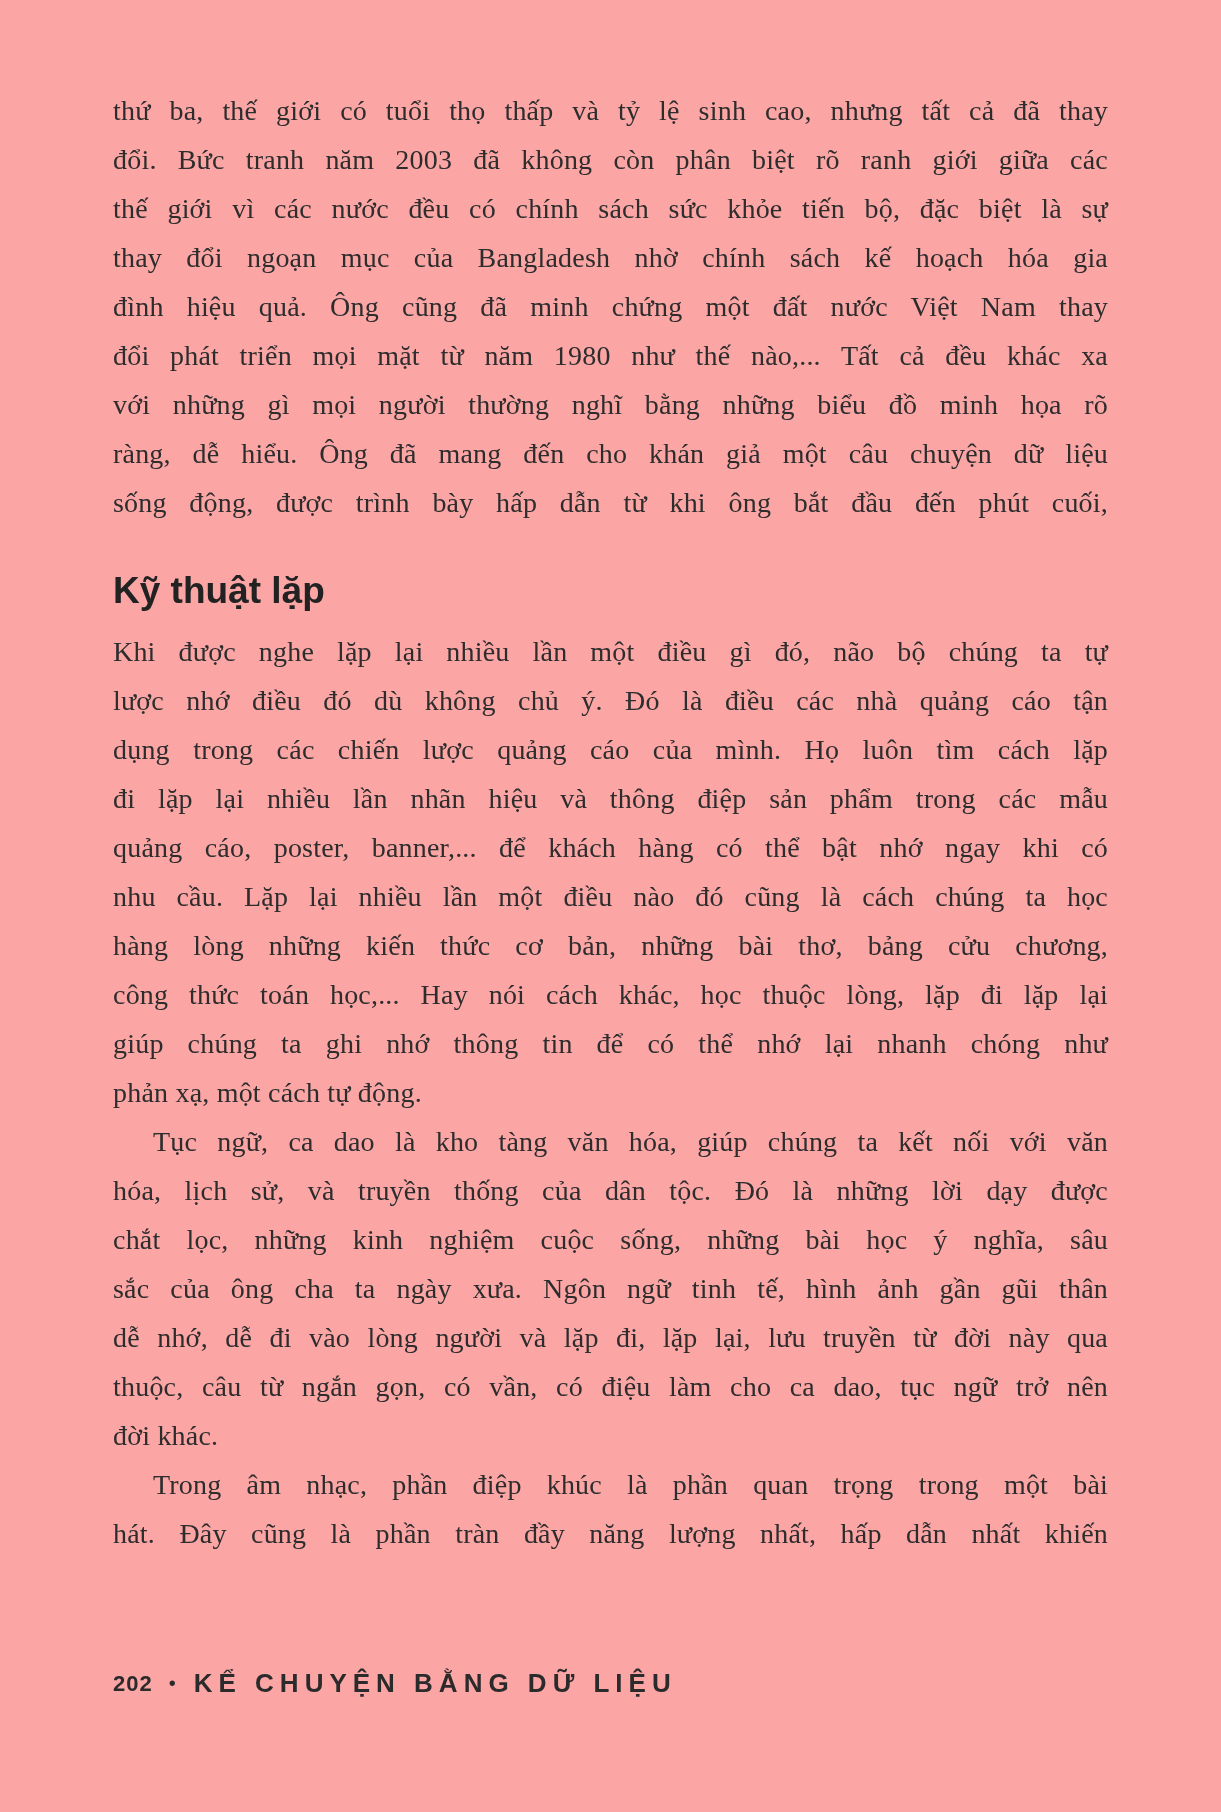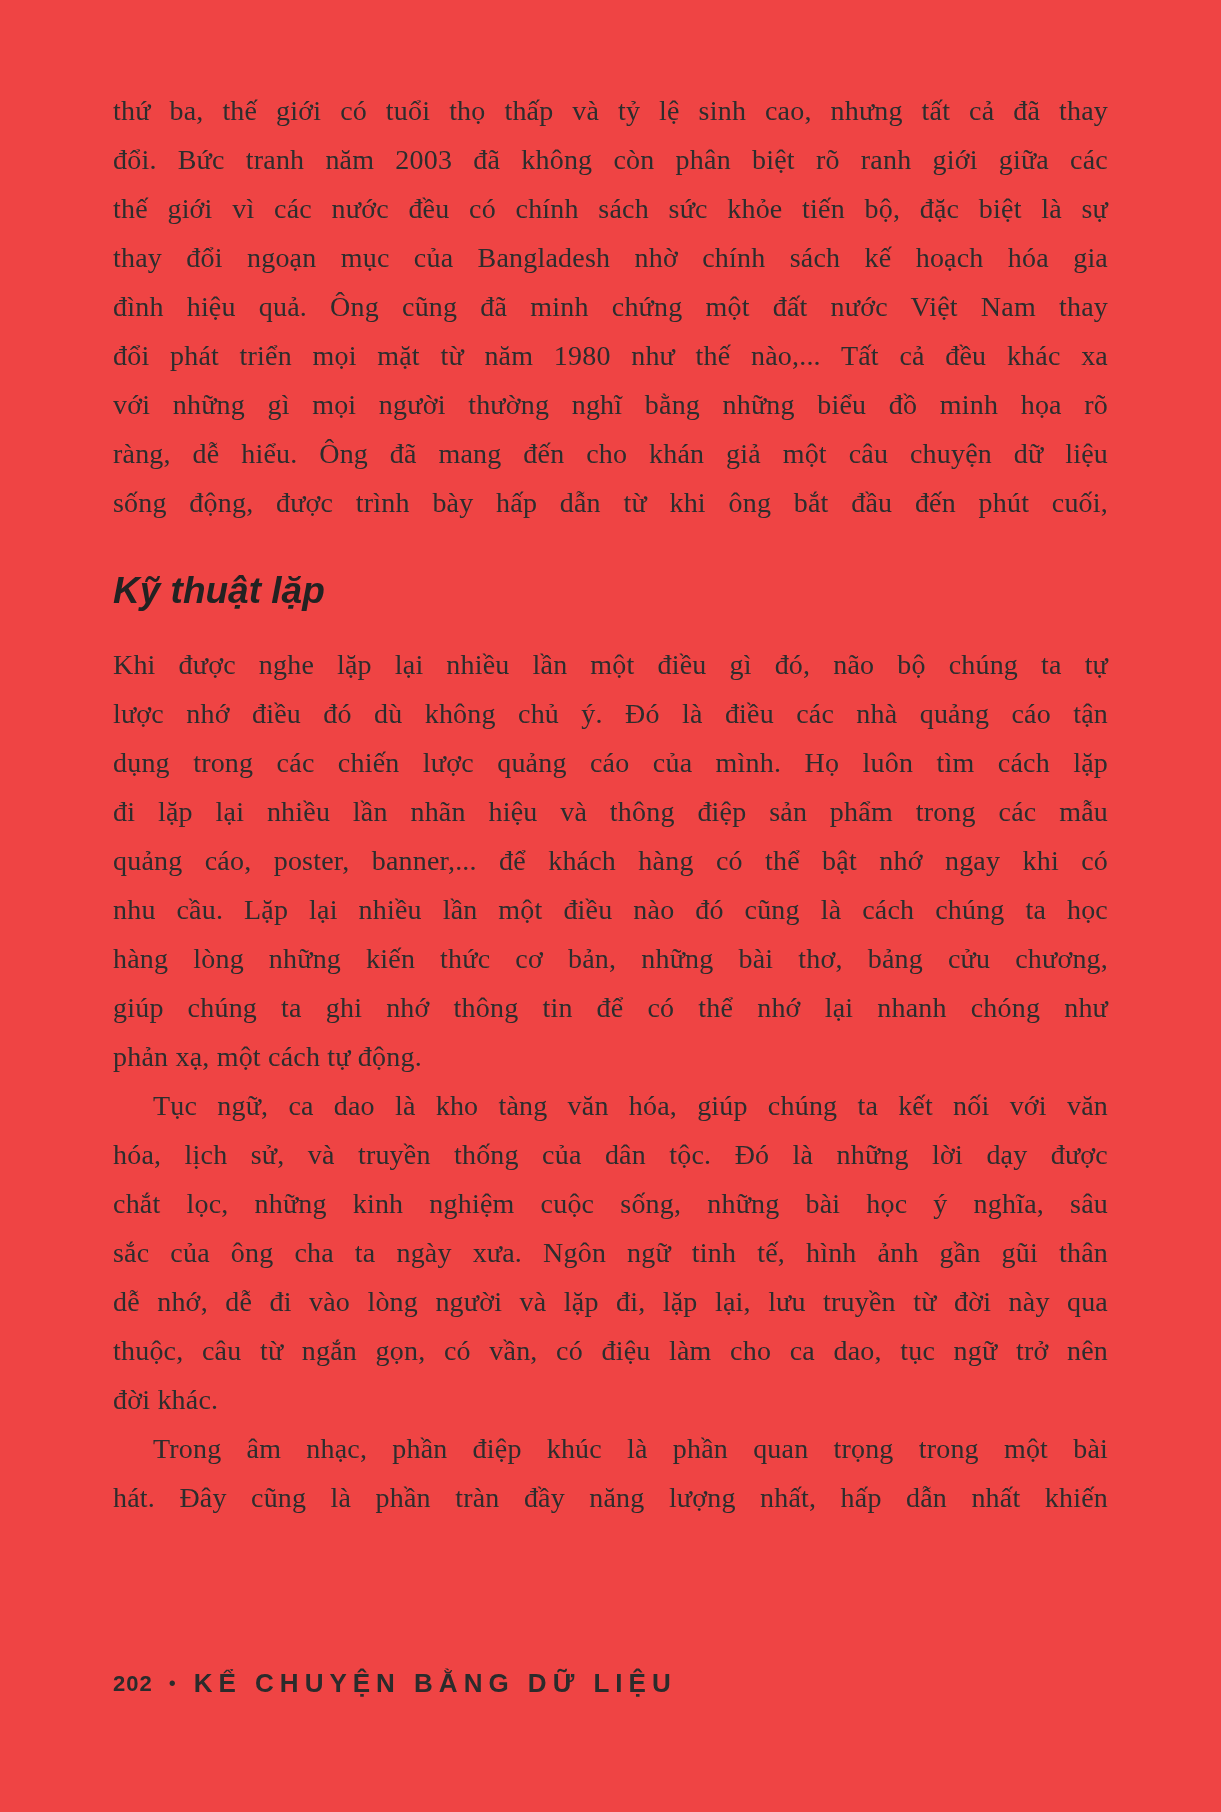--- a/index.html
+++ b/index.html
@@ -1,21 +1,21 @@
 <!DOCTYPE html>
 <html><head>
 <meta charset="utf-8">
 <style>
   * { margin: 0; padding: 0; box-sizing: border-box; }
   html, body { background: #ffffff; }
   .page {
     position: relative;
     width: 1221px;
     height: 1812px;
-    background: #ef4444;
+    background: #fca5a5;
     overflow: hidden;
     font-family: "Liberation Serif", serif;
     color: #2d2d2d;
   }
   .content {
     position: absolute;
     left: 113px;
     right: 113px;
     top: 86px;
   }
@@ -30,23 +30,22 @@
   }
   .line.last { text-align-last: left; }
   .line.indent { text-indent: 40px; }
   .heading {
     font-family: "Liberation Sans", sans-serif;
     font-weight: 700;
     font-size: 37px;
     line-height: 44px;
     color: #222222;
     margin-top: 42px;
-    margin-bottom: 27px;
+    margin-bottom: 14px;
     letter-spacing: 0px;
-    font-style: italic;
   }
   .footer {
     position: absolute;
     left: 113px;
     top: 1668px;
     display: flex;
     align-items: center;
     font-family: "Liberation Sans", sans-serif;
     color: #2b2b2b;
   }
@@ -89,20 +88,21 @@
     <h2 class="heading">Kỹ thuật lặp</h2>
 
     <div class="para">
       <div class="line">Khi được nghe lặp lại nhiều lần một điều gì đó, não bộ chúng ta tự</div>
       <div class="line">lược nhớ điều đó dù không chủ ý. Đó là điều các nhà quảng cáo tận</div>
       <div class="line">dụng trong các chiến lược quảng cáo của mình. Họ luôn tìm cách lặp</div>
       <div class="line">đi lặp lại nhiều lần nhãn hiệu và thông điệp sản phẩm trong các mẫu</div>
       <div class="line">quảng cáo, poster, banner,... để khách hàng có thể bật nhớ ngay khi có</div>
       <div class="line">nhu cầu. Lặp lại nhiều lần một điều nào đó cũng là cách chúng ta học</div>
       <div class="line">hàng lòng những kiến thức cơ bản, những bài thơ, bảng cửu chương,</div>
+      <div class="line">công thức toán học,... Hay nói cách khác, học thuộc lòng, lặp đi lặp lại</div>
       <div class="line">giúp chúng ta ghi nhớ thông tin để có thể nhớ lại nhanh chóng như</div>
       <div class="line last">phản xạ, một cách tự động.</div>
     </div>
 
     <div class="para">
       <div class="line indent">Tục ngữ, ca dao là kho tàng văn hóa, giúp chúng ta kết nối với văn</div>
       <div class="line">hóa, lịch sử, và truyền thống của dân tộc. Đó là những lời dạy được</div>
       <div class="line">chắt lọc, những kinh nghiệm cuộc sống, những bài học ý nghĩa, sâu</div>
       <div class="line">sắc của ông cha ta ngày xưa. Ngôn ngữ tinh tế, hình ảnh gần gũi thân</div>
       <div class="line">dễ nhớ, dễ đi vào lòng người và lặp đi, lặp lại, lưu truyền từ đời này qua</div>

